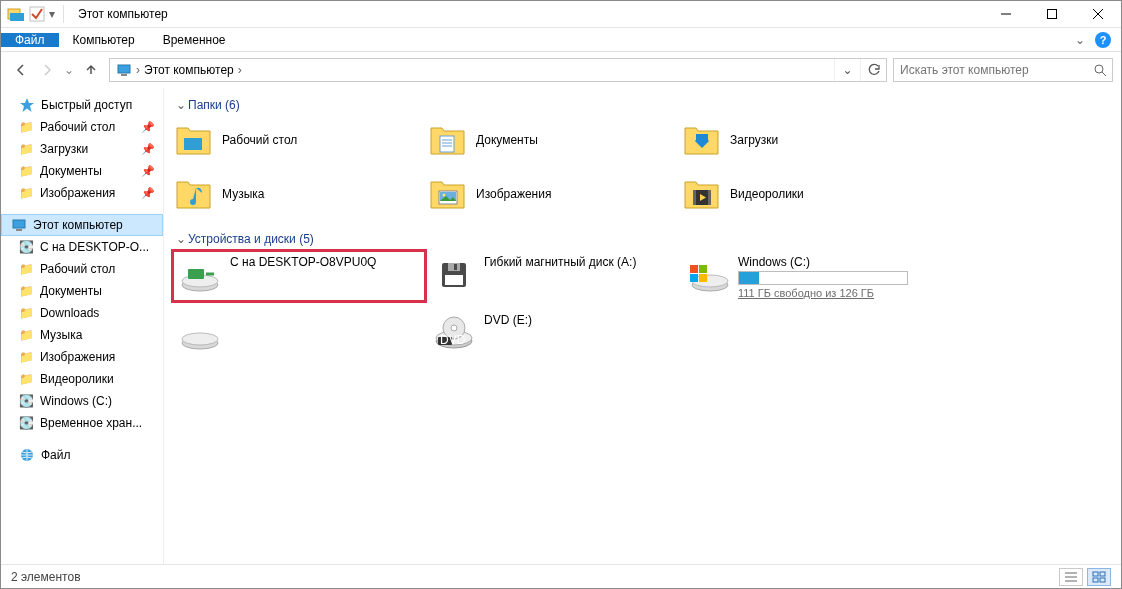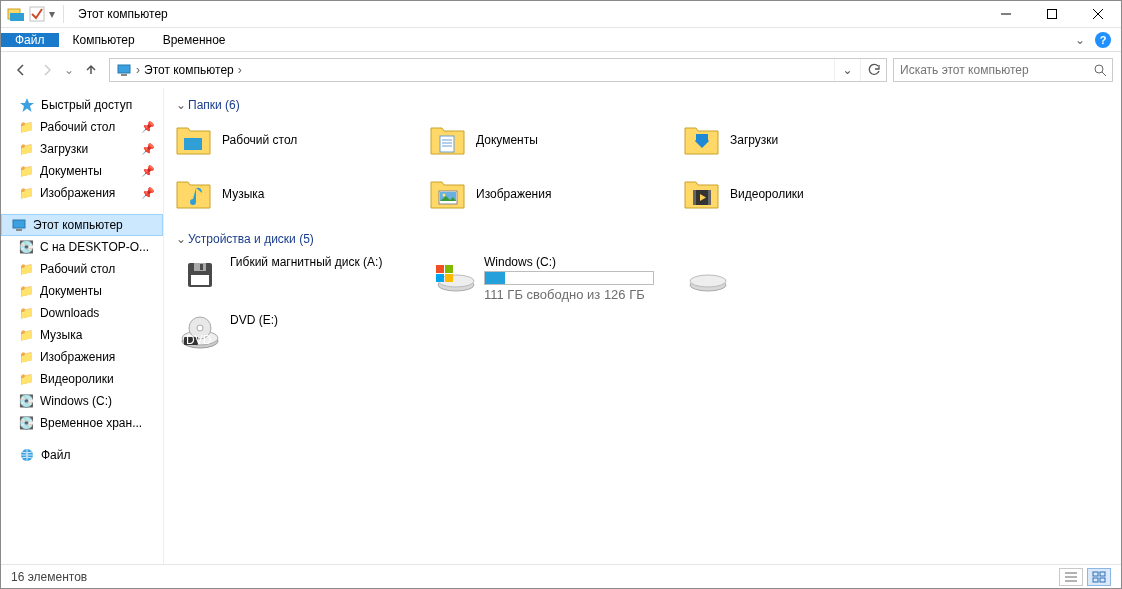--- a/index.html
+++ b/index.html
@@ -39,21 +39,21 @@
 .section-hdr .chev{ width:14px; text-align:center; color:#606060;}
 .grid{ display:grid; grid-template-columns: repeat(3, 250px); column-gap:4px; row-gap:10px; margin-bottom:16px;}
 .fitem{ display:flex; align-items:center; gap:8px; height:44px;}
 .fitem .ic{ width:40px;height:40px; display:flex;align-items:center;justify-content:center;}
 .fitem .lbl{ white-space:nowrap;}
 .ditem{ display:flex; align-items:flex-start; gap:8px; height:48px; padding:3px 4px;}
 .ditem .ic{width:44px;height:40px;display:flex;align-items:center;justify-content:center;text-align:center;}
 .ditem .info{display:flex;flex-direction:column; gap:2px; min-width:0;}
 .ditem .bar{ width:170px;height:14px;border:1px solid #bdbdbd; background:#fff; position:relative;}
 .ditem .bar .fill{position:absolute;left:0;top:0;bottom:0;background:#26a0da;}
-.ditem .sub{color:#6d6d6d;font-size:13px;}
+.ditem .sub{color:#6d6d6d;font-size:11px;text-decoration:underline;}
 .ditem.hl{outline:3px solid #d9304c;}
 .statusbar{height:24px;border-top:1px solid #e5e5e5; display:flex; align-items:center; padding:0 10px; color:#444;}
 .statusbar .views{margin-left:auto;display:flex;gap:4px;}
 .statusbar .views .vb{width:24px;height:18px;border:1px solid #c9c9c9;display:flex;align-items:center;justify-content:center;}
 .statusbar .views .vb.active{background:#dbe9f8;border-color:#8bb7e8;}
 svg{display:block;}
 </style>
 </head>
 <body>
 
@@ -320,20 +320,33 @@
           </div>
           <div class="lbl">Видеоролики</div>
         </div>
       </div>
 
     <div class="section-hdr">
       <span class="chev">⌄</span>
       <span>Устройства и диски (5)</span>
     </div>
     <div class="grid" id="drives-grid">
+        <div class="ditem hl">
+          <div class="ic">
+            <svg width="44" height="40">
+              <ellipse cx="22" cy="30" rx="18" ry="6" fill="#d8d8d8" stroke="#aaa"></ellipse>
+              <ellipse cx="22" cy="26" rx="18" ry="6" fill="#eee" stroke="#bbb"></ellipse>
+              <rect x="10" y="14" width="16" height="10" fill="#3aa050" rx="1"></rect>
+              <path d="M28 19 L36 19" stroke="#3aa050" stroke-width="3"></path>
+            </svg>
+          </div>
+          <div class="info">
+            <div>C на DESKTOP-O8VPU0Q</div>
+          </div>
+        </div>
         <div class="ditem">
           <div class="ic">
             <svg width="44" height="40">
               <rect x="10" y="8" width="24" height="24" fill="#4a4a4a" rx="2"></rect>
               <rect x="16" y="8" width="12" height="8" fill="#aaa"></rect>
               <rect x="22" y="9" width="3" height="6" fill="#4a4a4a"></rect>
               <rect x="13" y="20" width="18" height="10" fill="#fff"></rect>
             </svg>
           </div>
           <div class="info">
@@ -382,21 +395,21 @@
           </div>
           <div class="info">
             <div>DVD (E:)</div>
           </div>
         </div>
       </div>
   </div>
 </div>
 
 <div class="statusbar">
-  <span>16 элементов</span>
+  <span>2 элементов</span>
   <div class="views">
     <div class="vb">
         <svg width="14" height="12">
           <line x1="1" y1="2" x2="13" y2="2" stroke="#666"></line>
           <line x1="1" y1="6" x2="13" y2="6" stroke="#666"></line>
           <line x1="1" y1="10" x2="13" y2="10" stroke="#666"></line>
         </svg>
       </div>
     <div class="vb active">
         <svg width="14" height="12">

